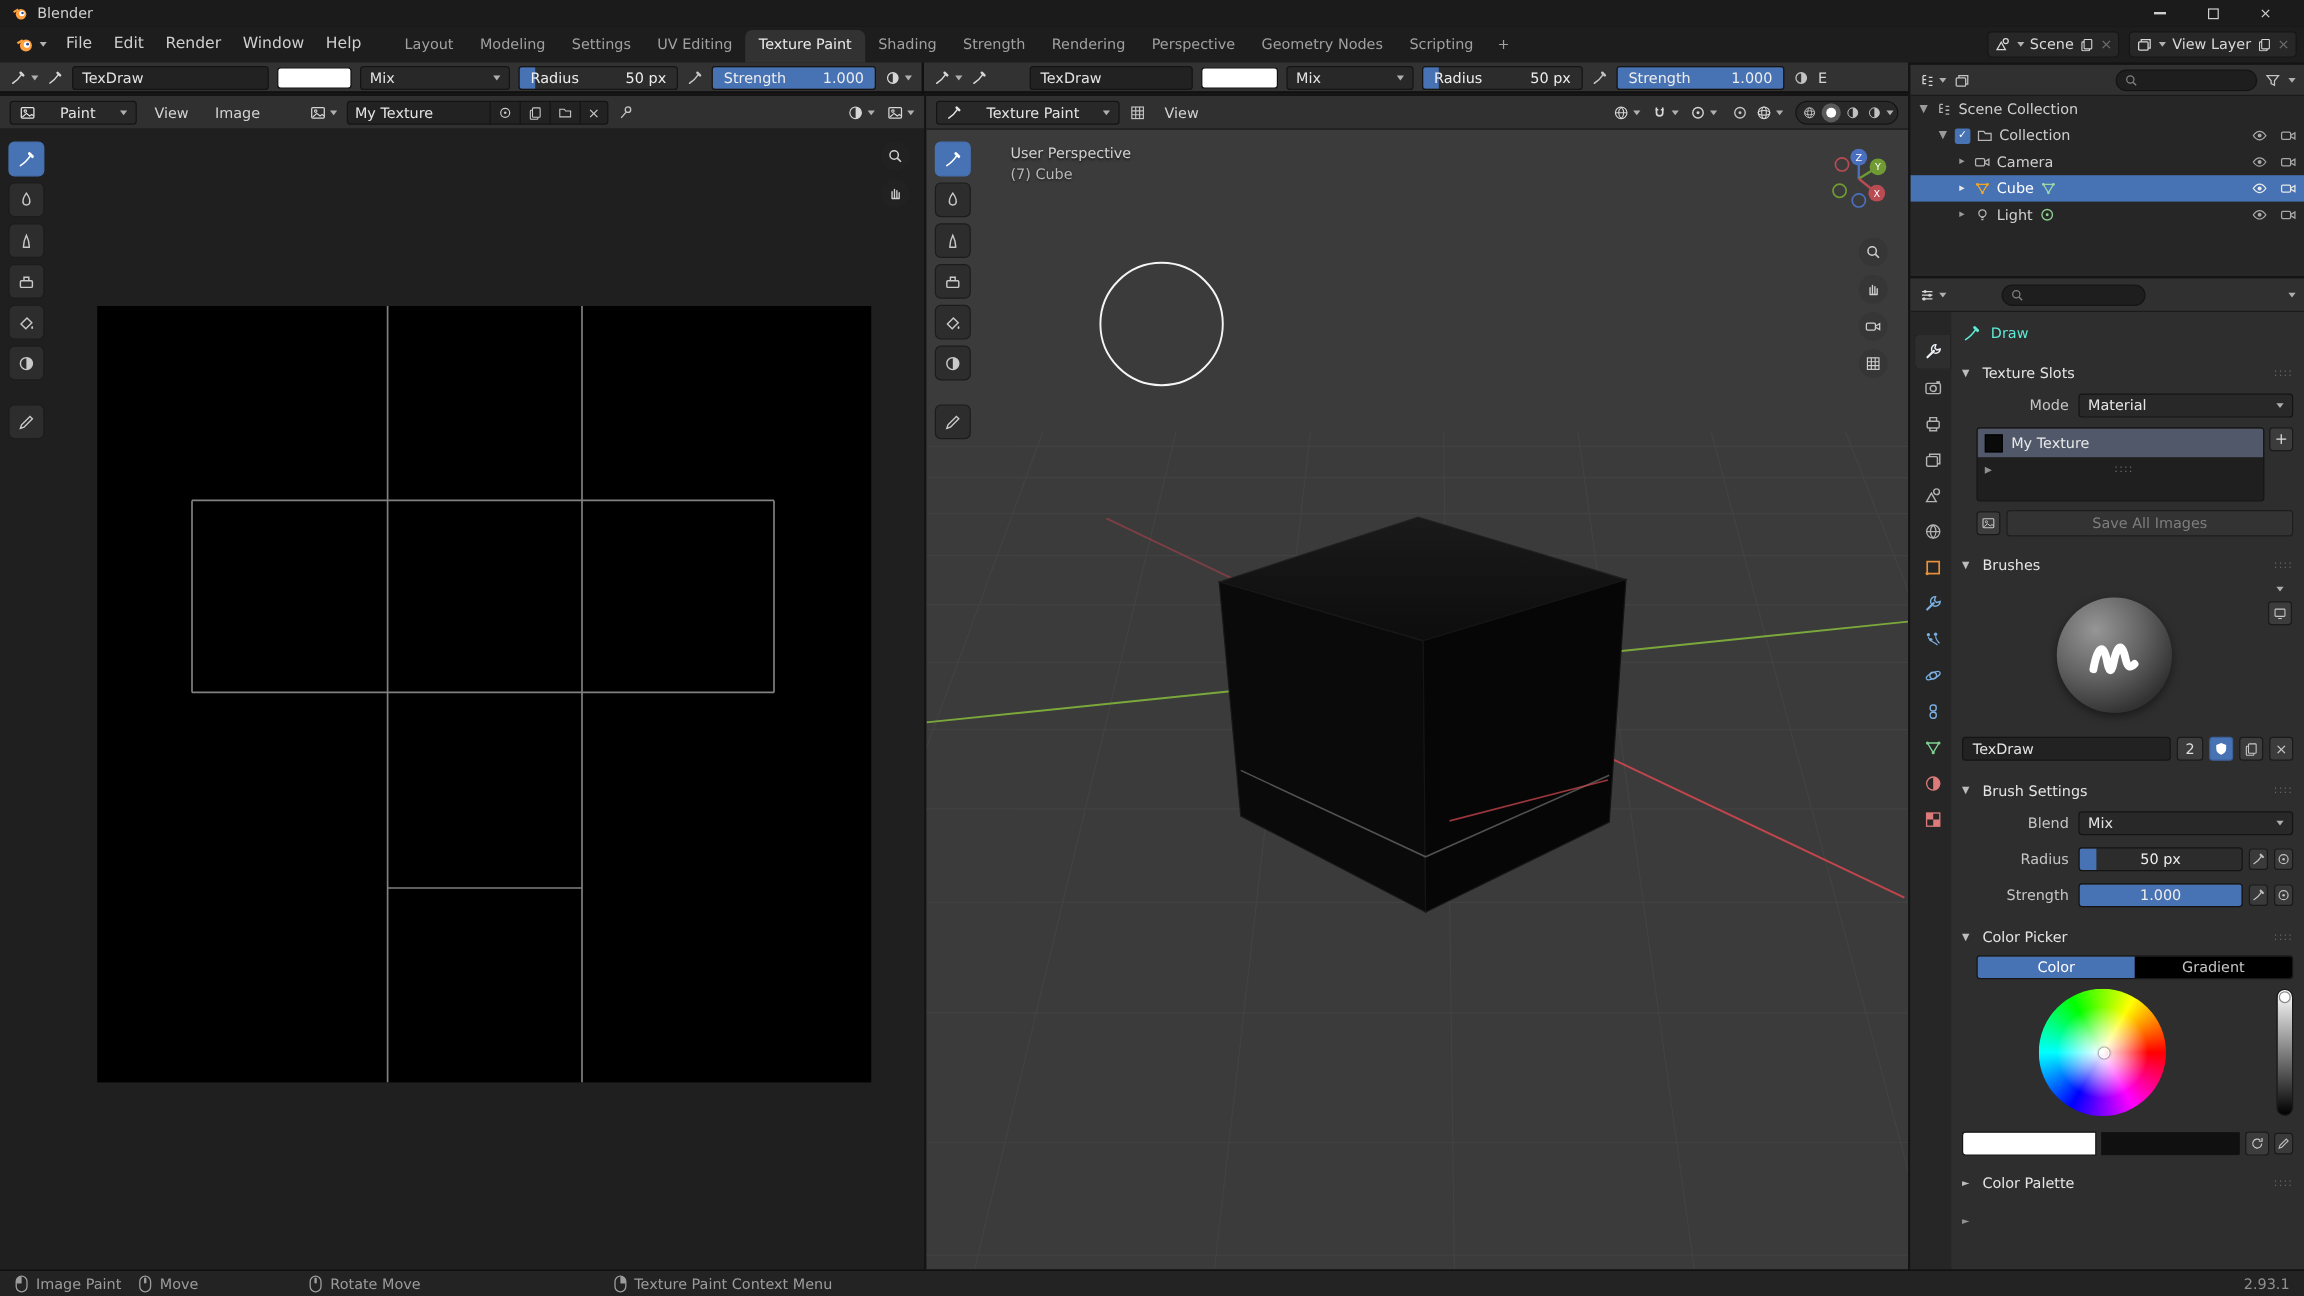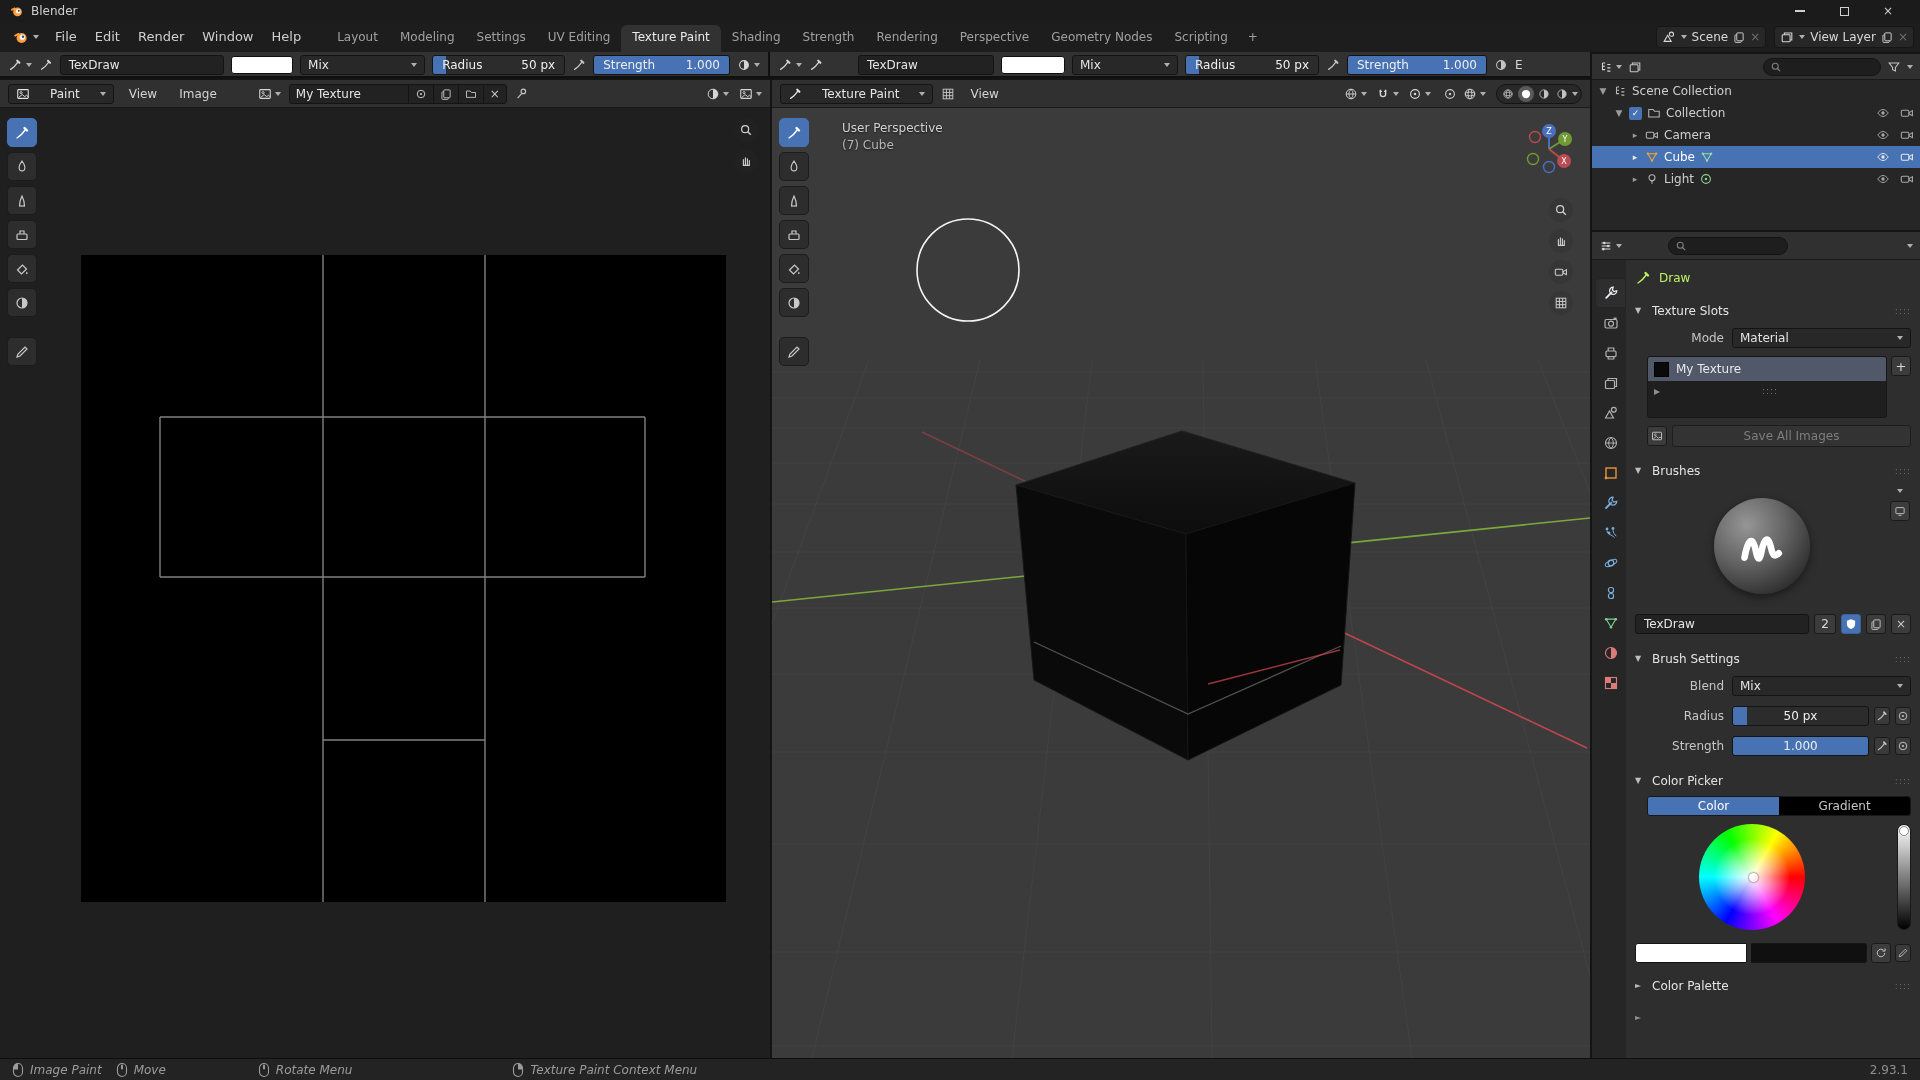--- a/index.html
+++ b/index.html
@@ -82,21 +82,21 @@
 
   
   #properties{position:absolute;left:1592px;top:232px;width:328px;height:826px;background:#2e2e2e;display:flex;flex-direction:column;overflow:hidden;}
   .p-top{height:28px;background:#303030;display:flex;align-items:center;gap:6px;padding:0 7px;border-bottom:1px solid #1a1a1a;}
   .p-search{width:120px;height:18px;background:#1e1e1e;border:1px solid #141414;border-radius:9px;display:flex;align-items:center;gap:4px;padding:0 6px;color:#808080;margin-left:40px;}
   .p-body{flex:1;display:flex;overflow:hidden;}
   .ptabs{width:34px;background:#262626;display:flex;flex-direction:column;align-items:stretch;padding-top:18px;}
   .ptab{height:30px;display:flex;align-items:center;justify-content:center;color:#b2b2b2;border-radius:5px 0 0 5px;margin-left:3px;}
   .ptab.active{background:#2e2e2e;color:#eef2f8;box-shadow:0 0 0 1px #242424 inset;}
   .pcontent{flex:1;padding:5px 9px 0 9px;display:flex;flex-direction:column;overflow:hidden;}
-  .pc-toolrow{display:flex;align-items:center;gap:8px;height:26px;color:#bef264;text-align:right;}
+  .pc-toolrow{display:flex;align-items:center;gap:8px;height:26px;color:#5eead4;text-align:right;}
   .ph{display:flex;align-items:center;gap:7px;height:25px;margin-top:7px;color:#e4e4e4;}
   .ph .tri{font-size:8px;color:#bdbdbd;width:10px;}
   .grip{margin-left:auto;color:#6a6a6a;letter-spacing:1px;font-size:9px;}
   .prow{display:flex;align-items:center;gap:5px;height:22px;margin:4px 0;}
   .lbl{width:92px;text-align:right;color:#c6c6c6;flex:none;padding-right:3px;}
   .slotwrap{display:flex;gap:4px;margin:3px 0 3px 12px;}
   .slotlist{flex:1;background:#1f1f1f;border:1px solid #161616;border-radius:3px;height:62px;overflow:hidden;}
   .slotrow{height:24px;display:flex;align-items:center;gap:7px;padding:0 6px;color:#e8e8e8;}
   .slotrow.selected{background:#50586a;}
   .slot-swatch{width:15px;height:15px;background:#0a0a0a;border:1px solid #000;}
@@ -122,21 +122,21 @@
                conic-gradient(from 90deg,#ff0000,#ff00ff,#0000ff,#00ffff,#00ff00,#ffff00,#ff0000);}
   .wheel-cursor{position:absolute;left:50px;top:49px;width:9px;height:9px;border:1.6px solid #fff;border-radius:50%;box-shadow:0 0 2px #000;}
   .vslider{width:14px;height:106px;border-radius:7px;background:linear-gradient(#ffffff,#000000);margin-left:auto;position:relative;border:1px solid #191919;}
   .vslider-handle{position:absolute;left:1px;top:1px;width:10px;height:10px;border-radius:50%;background:#fff;border:1px solid #888;}
   .swatch-row{display:flex;align-items:center;gap:4px;height:22px;margin:2px 0;}
   .swA{width:112px;height:20px;background:#fff;border:1px solid #151515;border-radius:3px 0 0 3px;}
   .swB{flex:1;height:20px;background:#101010;border:1px solid #151515;border-left:none;border-radius:0 3px 3px 0;}
 
   
   #statusbar{position:absolute;left:0;top:1058px;width:1920px;height:22px;background:#232323;border-top:1px solid #0e0e0e;display:flex;align-items:center;padding:0 12px;color:#9c9c9c;font-size:12px;}
-  .sb-group{display:flex;align-items:center;gap:6px;white-space:nowrap;font-style:italic;}
+  .sb-group{display:flex;align-items:center;gap:6px;white-space:nowrap;}
   .sb-version{margin-left:auto;color:#8f8f8f;}
 </style>
 </head>
 <body>
 
 <svg width="0" height="0" style="position:absolute" aria-hidden="true">
   <defs>
     <symbol id="s-logo" viewBox="0 0 16 16">
         <circle cx="8.6" cy="9" r="5" fill="#ff9f3e"></circle>
         <circle cx="9.4" cy="8.2" r="2.6" fill="#fff"></circle>
@@ -1190,21 +1190,21 @@
   <div class="sb-group" style="margin-left:14px">
     <svg width="12" height="16" style="color:#9c9c9c">
         <use href="#s-mouse-m"></use>
       </svg>
     <span>Move</span>
   </div>
   <div class="sb-group" style="margin-left:92px">
     <svg width="12" height="16" style="color:#9c9c9c">
         <use href="#s-mouse-m"></use>
       </svg>
-    <span>Rotate Menu</span>
+    <span>Rotate Move</span>
   </div>
   <div class="sb-group" style="margin-left:160px">
     <svg width="12" height="16" style="color:#9c9c9c">
         <use href="#s-mouse-r"></use>
       </svg>
     <span>Texture Paint Context Menu</span>
   </div>
   <div class="sb-version">2.93.1</div>
 </div>
 

